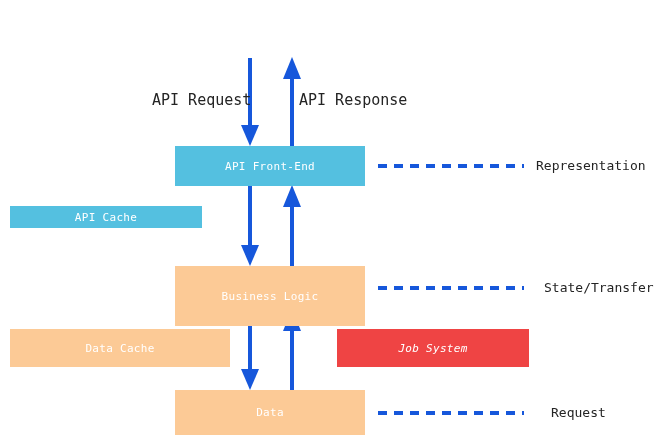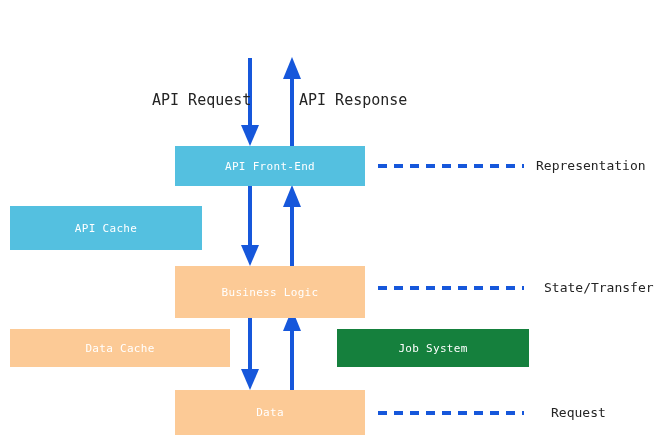--- a/index.html
+++ b/index.html
@@ -37,21 +37,21 @@
     align-items: center;
     justify-content: center;
     font-family: "DejaVu Sans Mono", "Liberation Mono", monospace;
     font-size: 11px;
     color: #ffffff;
     letter-spacing: 0.3px;
     box-sizing: border-box;
   }
   .node-blue   { background: #54c0e0; }
   .node-orange { background: #fcca96; }
-  .node-gray   { background: #15803d; }
+  .node-gray   { background: #ef4444; font-style: italic; }
 
   
   .edge-label {
     position: absolute;
     font-family: "DejaVu Sans Mono", "Liberation Mono", monospace;
     font-size: 15px;
     color: #242424;
     white-space: nowrap;
   }
 
@@ -126,25 +126,25 @@
   </svg>
 
   <div class="edge-label" style="left:152px; top:91px;">API Request</div>
 
   <div class="edge-label" style="left:299px; top:91px;">API Response</div>
 
   <div class="node node-blue" style="left:175px; top:146px; width:190px; height:40px;">
     <span>API Front-End</span>
   </div>
 
-  <div class="node node-blue" style="left:10px; top:206px; width:192px; height:44px;">
+  <div class="node node-blue" style="left:10px; top:206px; width:192px; height:22px;">
     <span>API Cache</span>
   </div>
 
-  <div class="node node-orange" style="left:175px; top:266px; width:190px; height:52px;">
+  <div class="node node-orange" style="left:175px; top:266px; width:190px; height:60px;">
     <span>Business Logic</span>
   </div>
 
   <div class="node node-orange" style="left:10px; top:329px; width:220px; height:38px;">
     <span>Data Cache</span>
   </div>
 
   <div class="node node-gray" style="left:337px; top:329px; width:192px; height:38px;">
     <span>Job System</span>
   </div>

